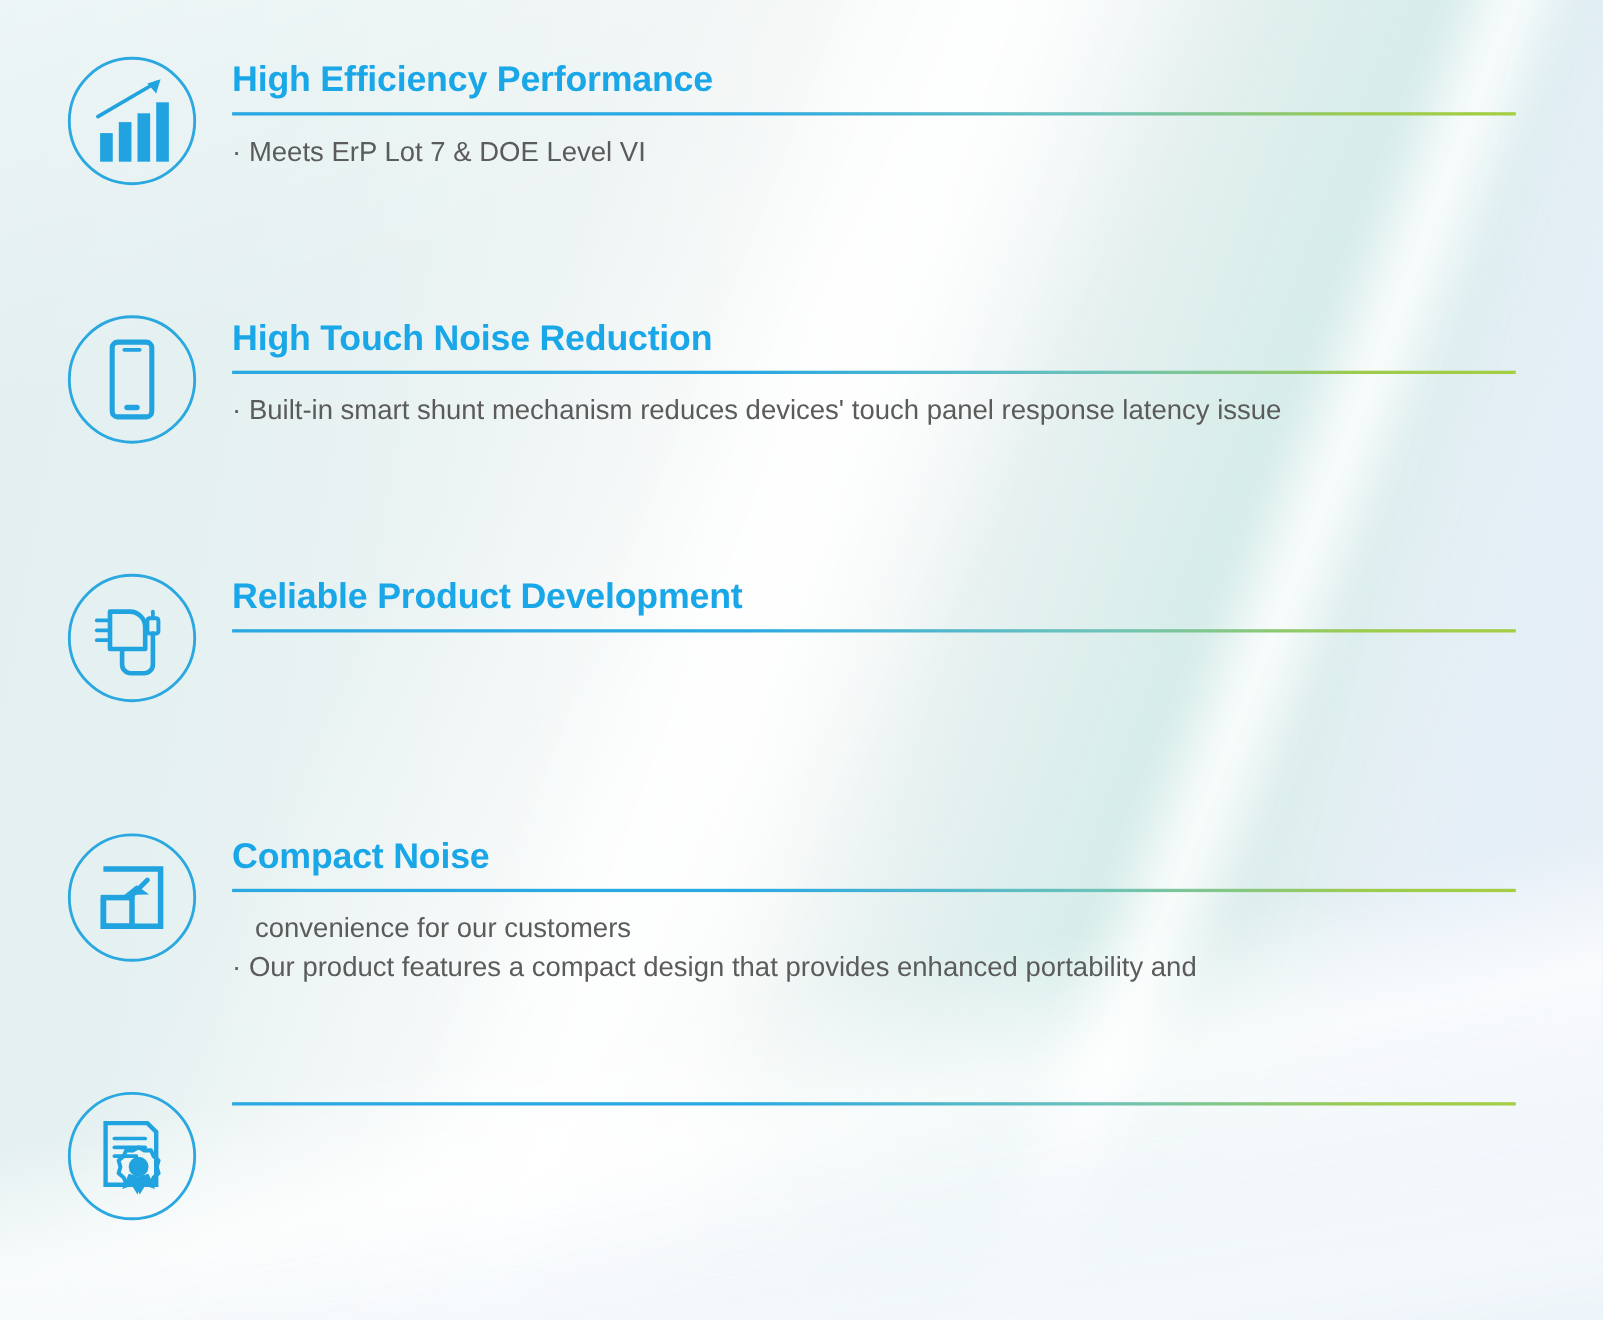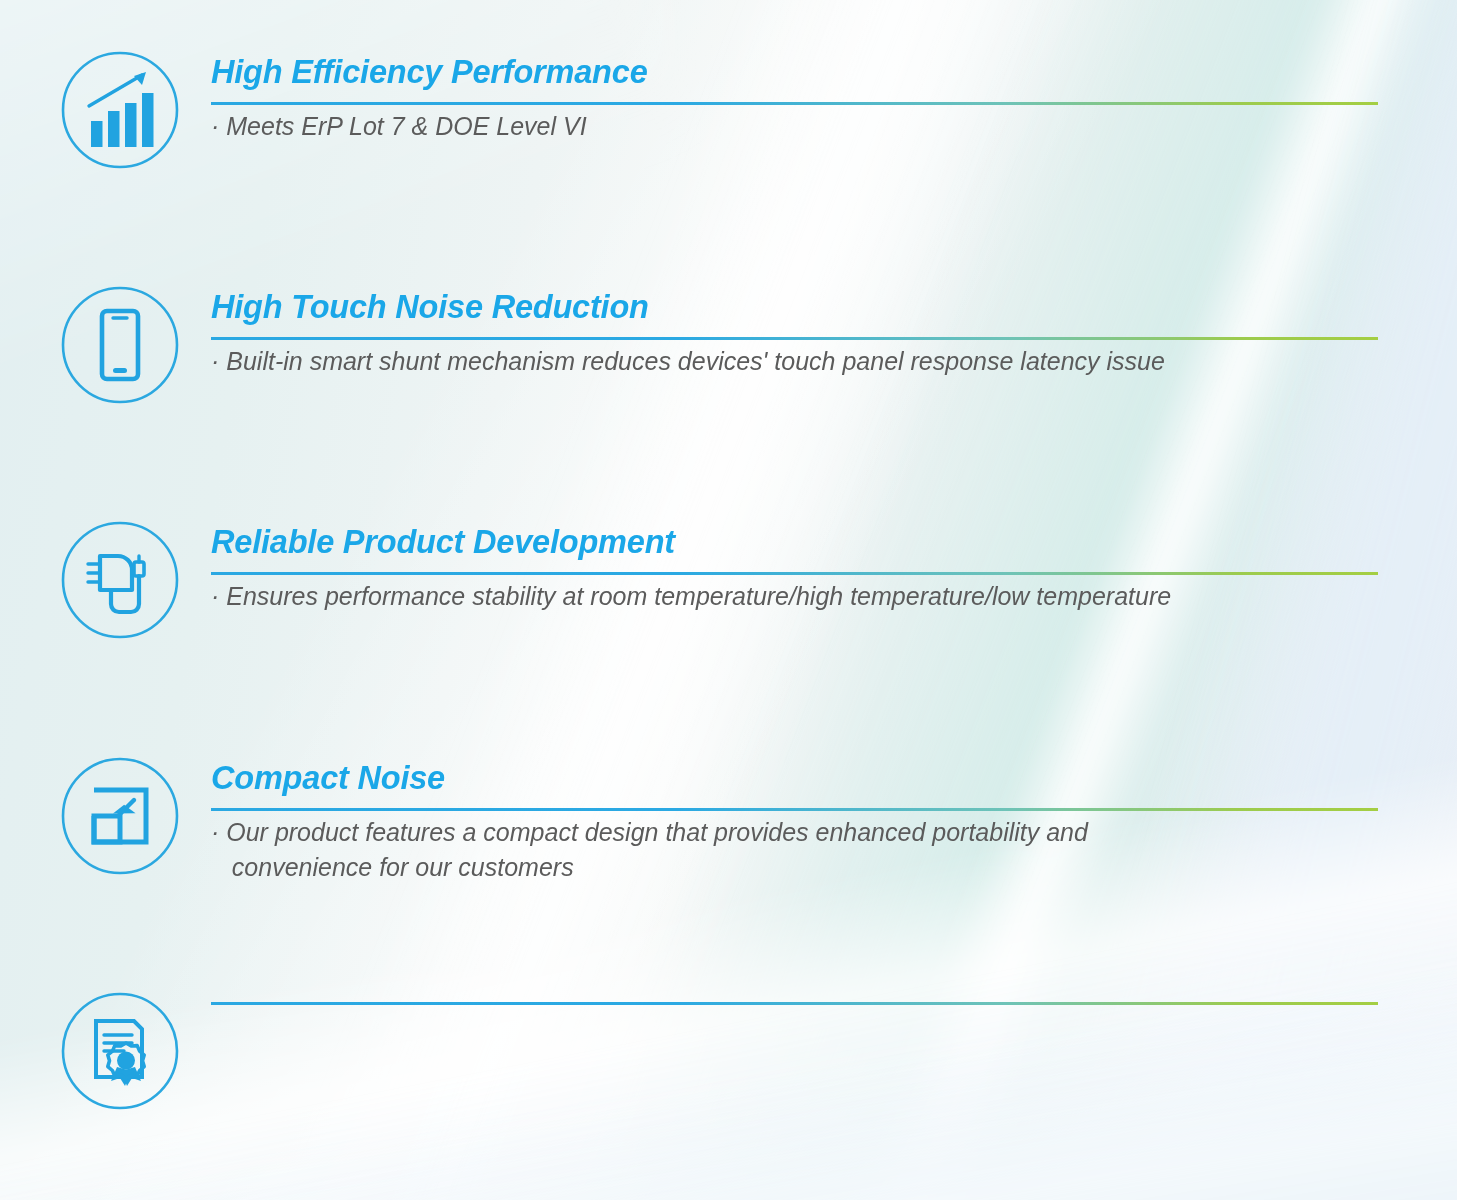--- a/index.html
+++ b/index.html
@@ -114,21 +114,20 @@
     display: block;
     width: 124px;
     height: 124px;
   }
 
   .feature-body {
     position: absolute;
     left: 211px;
     top: 0;
     width: 1167px;
-    font-style: italic;
   }
 
   .feature-title {
     font-size: 32.5px;
     font-weight: bold;
     color: #1aa7e8;
     letter-spacing: -0.2px;
     line-height: 1.0;
     margin: 0;
     padding: 0;
@@ -141,21 +140,21 @@
     margin-top: 13px;
     background: linear-gradient(to right,
       #2aa8e2 0%,
       #2ba9e3 40%,
       #6ec3b8 68%,
       #9ccb4e 88%,
       #a4ce43 100%);
   }
 
   .feature-lines {
-    margin-top: 4px;
+    margin-top: 16px;
   }
   .feature-line {
     display: block;
     font-size: 25px;
     color: #5b5b5b;
     line-height: 1.43;
     white-space: pre-wrap;
     text-indent: 0;
   }
 
@@ -233,41 +232,40 @@
           <line x1="30" y1="64" x2="42" y2="64" stroke="#21a3e0" stroke-width="3.4" stroke-linecap="round"></line>
           <path d="M53 72 v14 a8 8 0 0 0 8 8 h12 a8 8 0 0 0 8 -8 v-28" fill="none" stroke="#21a3e0" stroke-width="4.2" stroke-linecap="round" stroke-linejoin="round"></path>
           <rect x="76" y="44" width="10" height="14" rx="2" fill="none" stroke="#21a3e0" stroke-width="3.6"></rect>
           <line x1="81" y1="38" x2="81" y2="44" stroke="#21a3e0" stroke-width="3.4" stroke-linecap="round"></line>
         </svg>
       </div>
       <div class="feature-body">
         <div class="feature-title">Reliable Product Development</div>
         <div class="feature-divider"></div>
         <div class="feature-lines">
-          <span class="feature-line">· Ensures performance stability at room temperature/high temperature/low temperature</span>
         </div>
       </div>
     </div>
 
     <div class="feature f3">
       <div class="feature-icon">
         <svg viewBox="0 0 124 124" xmlns="http://www.w3.org/2000/svg">
           <circle cx="62" cy="62" r="57" fill="none" stroke="#2ba8e0" stroke-width="2.6"></circle>
           <path d="M36 36 h52 v52 h-52 v-26" fill="none" stroke="#21a3e0" stroke-width="5"></path>
           <rect x="36" y="62" width="26" height="26" fill="none" stroke="#21a3e0" stroke-width="5"></rect>
           <path d="M76 46 L60 62" stroke="#21a3e0" stroke-width="4.4" stroke-linecap="round"></path>
           <path d="M58 64 L60 50 L74 48 Z" fill="#21a3e0" transform="rotate(44 62 58)"></path>
         </svg>
       </div>
       <div class="feature-body">
         <div class="feature-title">Compact Noise</div>
         <div class="feature-divider"></div>
         <div class="feature-lines">
+          <span class="feature-line">   convenience for our customers</span>
           <span class="feature-line">· Our product features a compact design that provides enhanced portability and</span>
-          <span class="feature-line">   convenience for our customers</span>
         </div>
       </div>
     </div>
 
     <div class="feature f4">
       <div class="feature-icon">
         <svg viewBox="0 0 124 124" xmlns="http://www.w3.org/2000/svg">
           <circle cx="62" cy="62" r="57" fill="none" stroke="#2ba8e0" stroke-width="2.6"></circle>
           <path d="M38 32 h38 l8 8 v48 h-46 z" fill="none" stroke="#21a3e0" stroke-width="4"></path>
           <line x1="46" y1="46" x2="74" y2="46" stroke="#21a3e0" stroke-width="3.4" stroke-linecap="round"></line>

